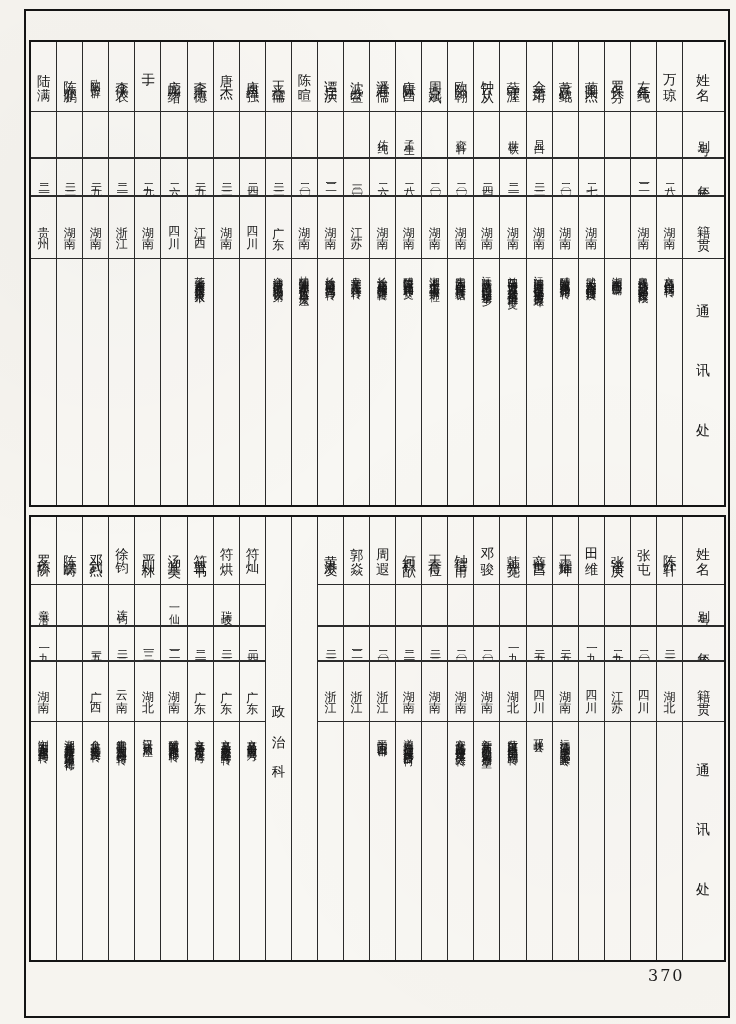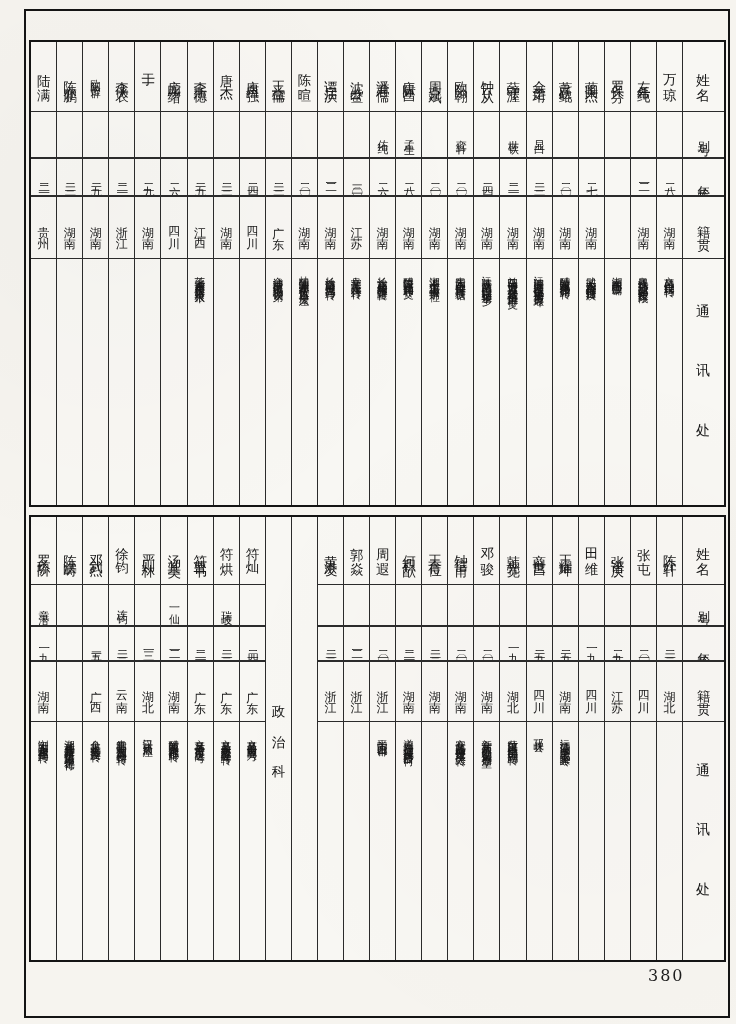--- a/index.html
+++ b/index.html
@@ -800,14 +800,14 @@
           <span class="vt" style="font-size: 11.5px; letter-spacing: 2px;">一九</span>
         </div>
         <div class="cell c-origin">
           <span class="vt" style="font-size: 12px; letter-spacing: 11px;">湖南</span>
         </div>
         <div class="cell c-addr">
           <span class="vt" style="font-size: 10.5px; letter-spacing: 1.5px;">浏阳东乡永和市邮局转</span>
         </div>
       </div>
     </div>
-  <div class="page-number">380</div>
+  <div class="page-number">370</div>
 </div>
 
 </body></html>

